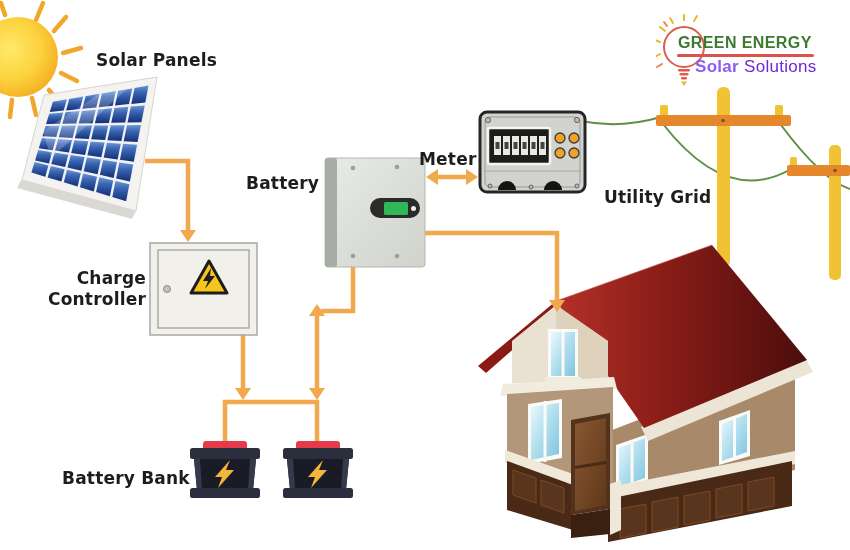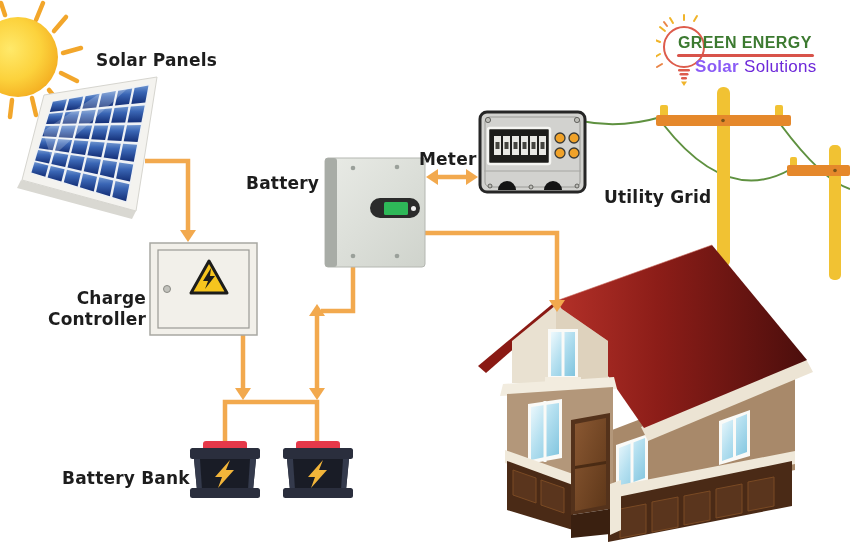--- a/index.html
+++ b/index.html
@@ -286,21 +286,21 @@
     <polygon points="194,459 256,459 253,490 197,490" fill="#191c26"></polygon>
     <polygon points="194,459 200,459 202,490 197,490" fill="#343a4c"></polygon>
     <polygon points="250,459 256,459 253,490 248,490" fill="#343a4c"></polygon>
     <rect x="190" y="488" width="70" height="10" rx="2.5" fill="#2a2e3d"></rect>
     <polygon points="230,460 215,477 222,477 218,488 234,470 226,470" fill="#f2b53a"></polygon>
   </g>
   <use href="#battery" x="93"></use>
 </svg>
 
 <div class="lbl" style="left:96px;top:50px;">Solar Panels</div>
-<div class="lbl" style="left:48px;top:268px;margin-top:20px;">Charge
+<div class="lbl" style="left:48px;top:268px;">Charge
 Controller</div>
 <div class="lbl" style="left:246px;top:173px;">Battery</div>
 <div class="lbl" style="left:419px;top:118px;margin-top:31px;">Meter</div>
 <div class="lbl" style="left:604px;top:187px;">Utility Grid</div>
 <div class="lbl" style="left:62px;top:468px;">Battery Bank</div>
 
 <div class="logo">
   <svg width="62" height="76" viewBox="0 0 62 76">
     <g stroke="#f0b42a" stroke-width="2" stroke-linecap="round">
       <line x1="28" y1="6" x2="28" y2="1"></line>

